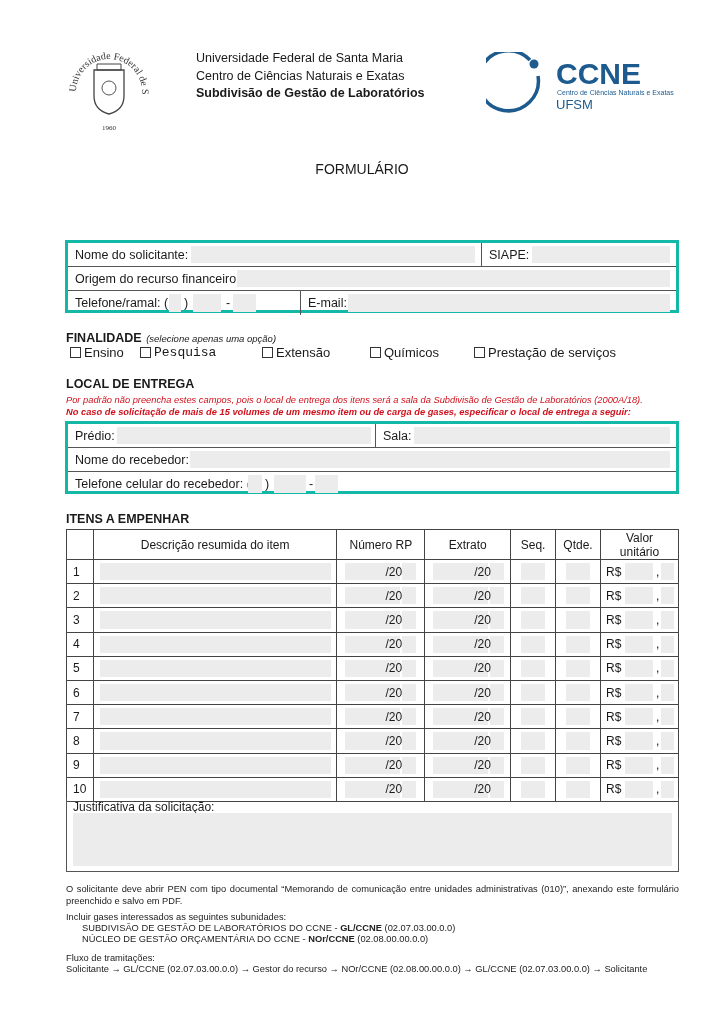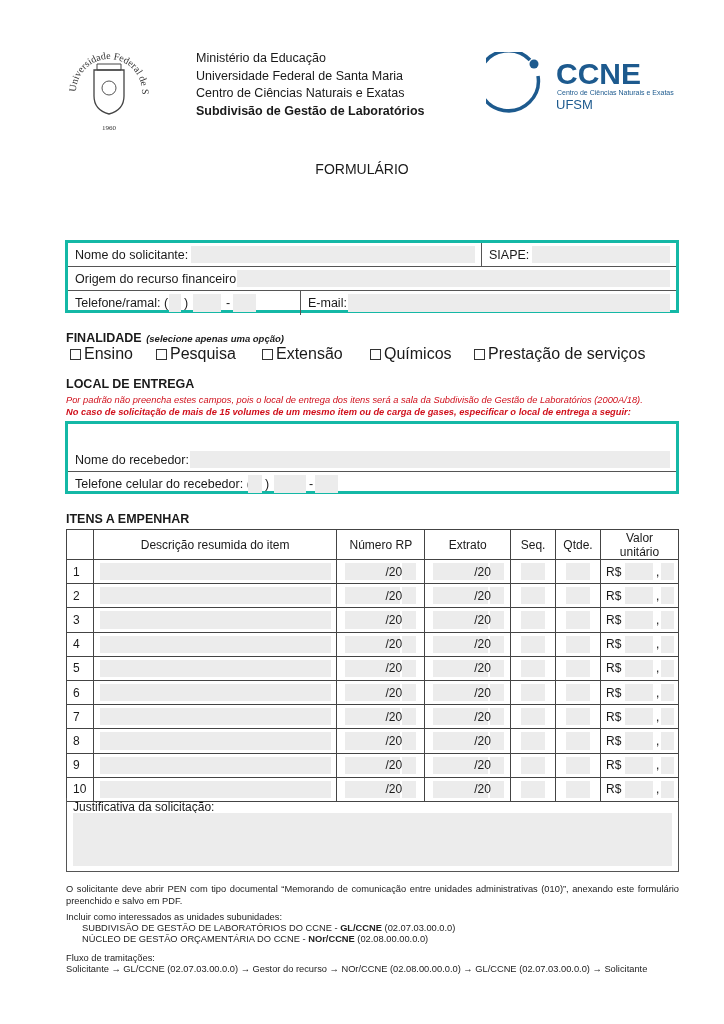--- a/index.html
+++ b/index.html
@@ -13,21 +13,21 @@
   .form-title { left: 0; width: 724px; top: 161px; text-align: center; font-size: 14px; }
   .form-sub { left: 0; width: 724px; top: 196px; text-align: center; font-size: 14px; font-weight: bold; line-height: 17px; }
   
   .box { border: 3px solid #14b8a6; }
   .row { position: absolute; left: 0; right: 0; border-bottom: 1px solid #555; font-size: 12.5px; }
   .row:last-child { border-bottom: none; }
   .cell { position: absolute; top: 0; bottom: 0; display: flex; align-items: center; padding-left: 7px; }
   .vline { border-left: 1px solid #555; }
   .f { position: absolute; top: 3px; bottom: 3px; background: #ececec; }
   .section-h { font-size: 12.5px; font-weight: bold; }
-  .cb-row { left: 68px; top: 345px; font-size: 16px; width: 620px; height: 16px; }
+  .cb-row { left: 68px; top: 345px; font-size: 13px; width: 620px; height: 16px; }
   .cb { position: absolute; display: flex; align-items: center; }
   .cb .box-cb { width: 11px; height: 11px; border: 1px solid #333; margin-right: 3px; display: inline-block; }
   .red { color: #d0101c; font-size: 9.3px; font-style: italic; line-height: 12px; }
   
   table.items { position: absolute; left: 66px; top: 529px; width: 613px; border-collapse: collapse; font-size: 12px; }
   table.items td, table.items th { border: 1px solid #444; font-weight: normal; height: 24.2px; position: relative; }
   table.items th { height: 30px; text-align: center; line-height: 14px; }
   .ff { position: absolute; top: 3px; bottom: 3px; background: #ececec; }
   .txt-abs { position: absolute; top: 0; bottom: 0; display: flex; align-items: center; }
   .just { position: absolute; left: 66px; top: 798px; width: 613px; height: 74px; border: 1px solid #555; border-top: none; font-size: 12px; }
@@ -43,21 +43,20 @@
       </defs>
     <text font-family="Liberation Serif, serif" font-size="10" fill="#333"><textPath href="#arc">Universidade Federal de Santa Maria</textPath></text>
     <path d="M30,30 h30 v26 q0,14 -15,18 q-15,-4 -15,-18 z" fill="none" stroke="#444" stroke-width="1.3"></path>
     <path d="M33,24 h24 v6 h-24 z" fill="none" stroke="#444" stroke-width="1"></path>
     <circle cx="45" cy="48" r="7" fill="none" stroke="#555"></circle>
     <text x="45" y="90" text-anchor="middle" font-family="Liberation Serif, serif" font-size="7" fill="#333">1960</text>
   </svg>
 </div>
 
 <div class="abs hdr-text">
-  <div>Ministério da Educação</div>
   <div>Universidade Federal de Santa Maria</div>
   <div>Centro de Ciências Naturais e Exatas</div>
   <div class="bold">Subdivisão de Gestão de Laboratórios</div>
 </div>
 
 <div class="abs ccne">
   <svg width="200" height="70" viewBox="0 0 200 70">
     <path d="M44,8 A30,30 0 1,0 52,24" fill="none" stroke="#1d5a8e" stroke-width="3.5"></path>
     <circle cx="48" cy="12" r="4.5" fill="#1d5a8e"></circle>
     <text x="70" y="32" font-family="Liberation Sans, sans-serif" font-weight="bold" font-size="30" fill="#1d5a8e">CCNE</text>
@@ -98,28 +97,28 @@
     <div class="f" style="left:165px;width:23px;"></div>
     <div class="cell vline" style="left:232px;right:0;">
         <span>E-mail:</span>
       </div>
     <div class="f" style="left:280px;right:6px;"></div>
   </div>
 </div>
 
 <div class="abs" style="left:66px;top:328px;">
   <span class="section-h">FINALIDADE</span>
-  <span style="font-size:9.5px;font-style:italic;font-weight:bold;">(selecione apenas uma opção)</span>
+  <span style="font-size:9.5px;font-style:italic;">(selecione apenas uma opção)</span>
 </div>
 <div class="abs cb-row">
   <label class="cb" style="left:2px;">
       <span class="box-cb"></span>
       <span>Ensino</span>
     </label>
-  <label class="cb" style="left:88px;">
+  <label class="cb" style="left:72px;font-family:Liberation Mono, monospace;">
       <span class="box-cb"></span>
       <span>Pesquisa</span>
     </label>
   <label class="cb" style="left:194px;">
       <span class="box-cb"></span>
       <span>Extensão</span>
     </label>
   <label class="cb" style="left:302px;">
       <span class="box-cb"></span>
       <span>Químicos</span>
@@ -128,20 +127,30 @@
       <span class="box-cb"></span>
       <span>Prestação de serviços</span>
     </label>
 </div>
 
 <div class="abs section-h" style="left:66px;top:377px;">LOCAL DE ENTREGA</div>
 <div class="abs red" style="left:66px;top:394px;">Por padrão não preencha estes campos, pois o local de entrega dos itens será a sala da Subdivisão de Gestão de Laboratórios (2000A/18).</div>
 <div class="abs red" style="left:66px;top:406px;font-weight:bold;">No caso de solicitação de mais de 15 volumes de um mesmo item ou de carga de gases, especificar o local de entrega a seguir:</div>
 
 <div class="abs box" style="left:65px;top:421px;width:614px;height:73px;">
+  <div class="row" style="top:0;height:24px;">
+    <div class="cell" style="left:0;width:306px;">
+        <span>Prédio:</span>
+      </div>
+    <div class="f" style="left:49px;width:254px;"></div>
+    <div class="cell vline" style="left:307px;right:0;">
+        <span>Sala:</span>
+      </div>
+    <div class="f" style="left:346px;right:6px;"></div>
+  </div>
   <div class="row" style="top:24px;height:24px;">
     <div class="cell" style="left:0;right:0;">
         <span>Nome do recebedor:</span>
       </div>
     <div class="f" style="left:122px;right:6px;"></div>
   </div>
   <div class="row" style="top:48px;height:24px;">
     <div class="cell" style="left:0;right:0;">
         <span>Telefone celular do recebedor: (</span>
       </div>
@@ -478,17 +487,17 @@
       </tr>
     </tbody>
 </table>
 
 <div class="just">
   <div style="position:absolute;left:6px;top:2px;">Justificativa da solicitação:</div>
   <div style="position:absolute;left:6px;right:6px;top:15px;height:53px;background:#ececec;"></div>
 </div>
 
 <div class="abs footer" style="top:884px;width:613px;text-align:justify;">O solicitante deve abrir PEN com tipo documental “Memorando de comunicação entre unidades administrativas (010)”, anexando este formulário preenchido e salvo em PDF.</div>
-<div class="abs footer" style="top:912px;">Incluir como interessados as unidades subunidades:</div>
+<div class="abs footer" style="top:912px;">Incluir gases interessados as seguintes subunidades:</div>
 <div class="abs footer" style="left:82px;top:923px;"><span>SUBDIVISÃO DE GESTÃO DE LABORATÓRIOS DO CCNE - </span><b>GL/CCNE</b><span> (02.07.03.00.0.0)</span></div>
 <div class="abs footer" style="left:82px;top:934px;"><span>NÚCLEO DE GESTÃO ORÇAMENTÁRIA DO CCNE - </span><b>NOr/CCNE</b><span> (02.08.00.00.0.0)</span></div>
 <div class="abs footer" style="top:953px;font-weight:normal;">Fluxo de tramitações:</div>
 <div class="abs footer" style="top:964px;">Solicitante → GL/CCNE (02.07.03.00.0.0) → Gestor do recurso → NOr/CCNE (02.08.00.00.0.0) → GL/CCNE (02.07.03.00.0.0) → Solicitante</div>
 
 </body></html>

